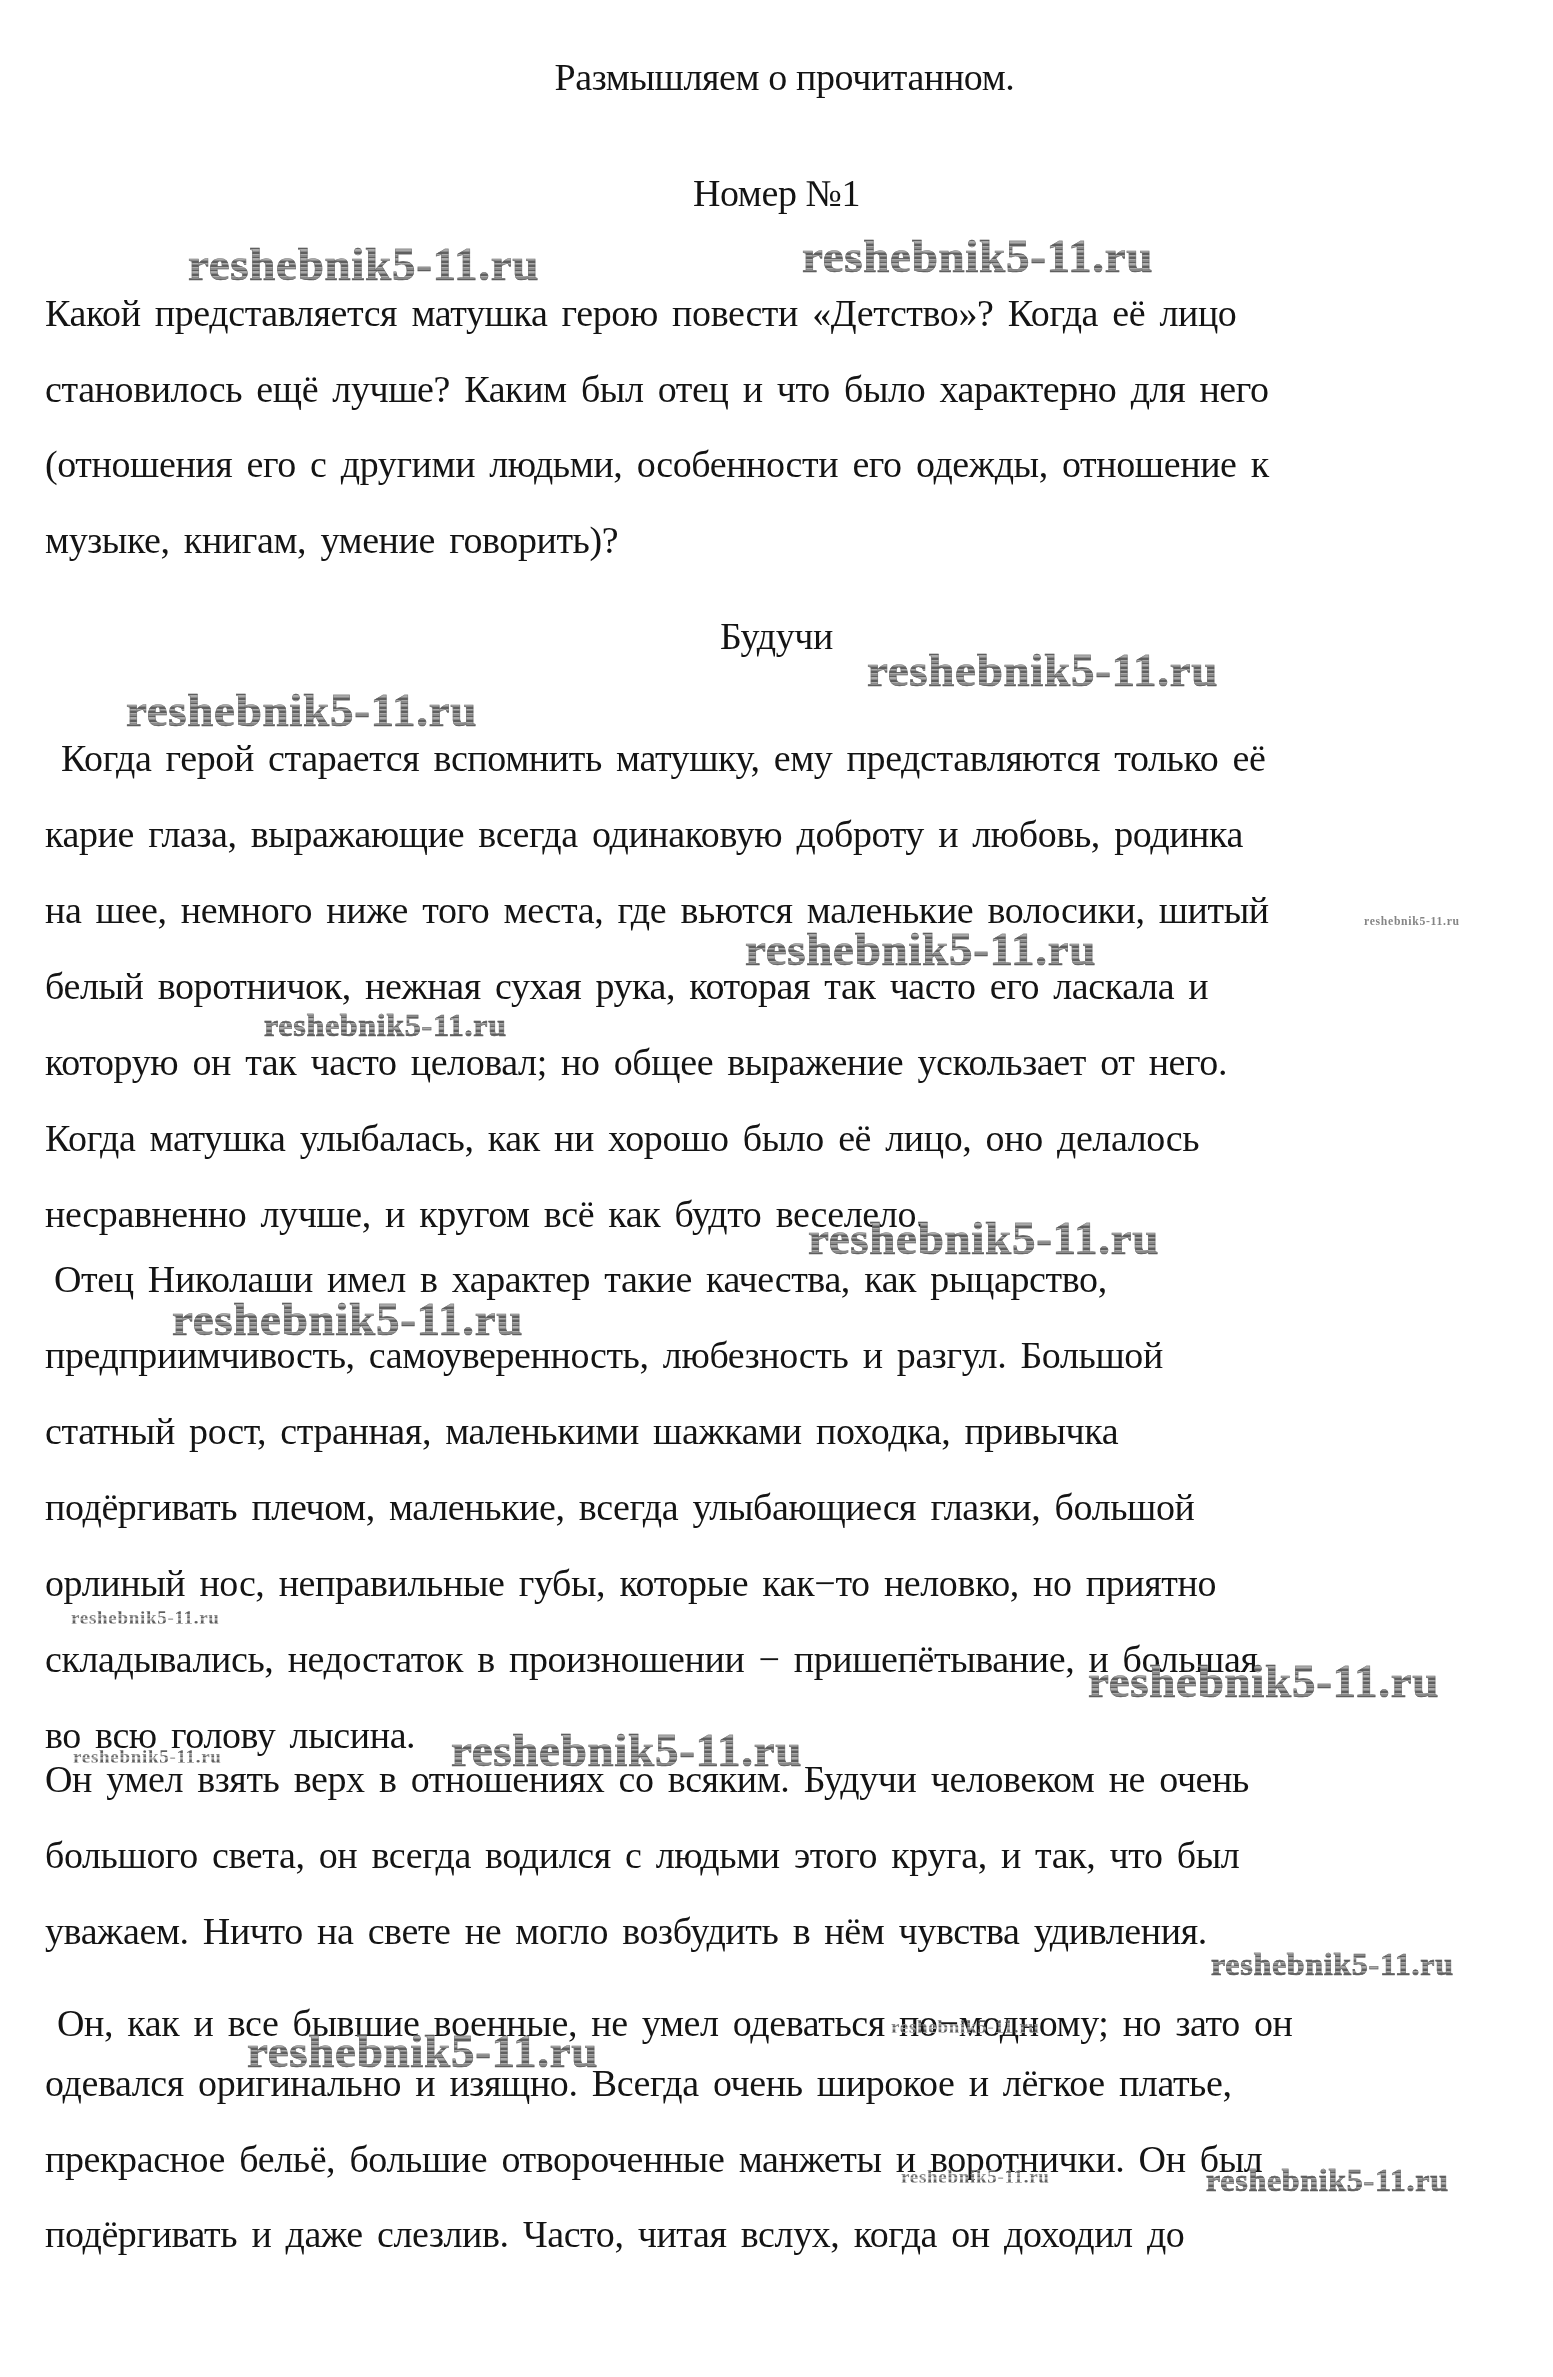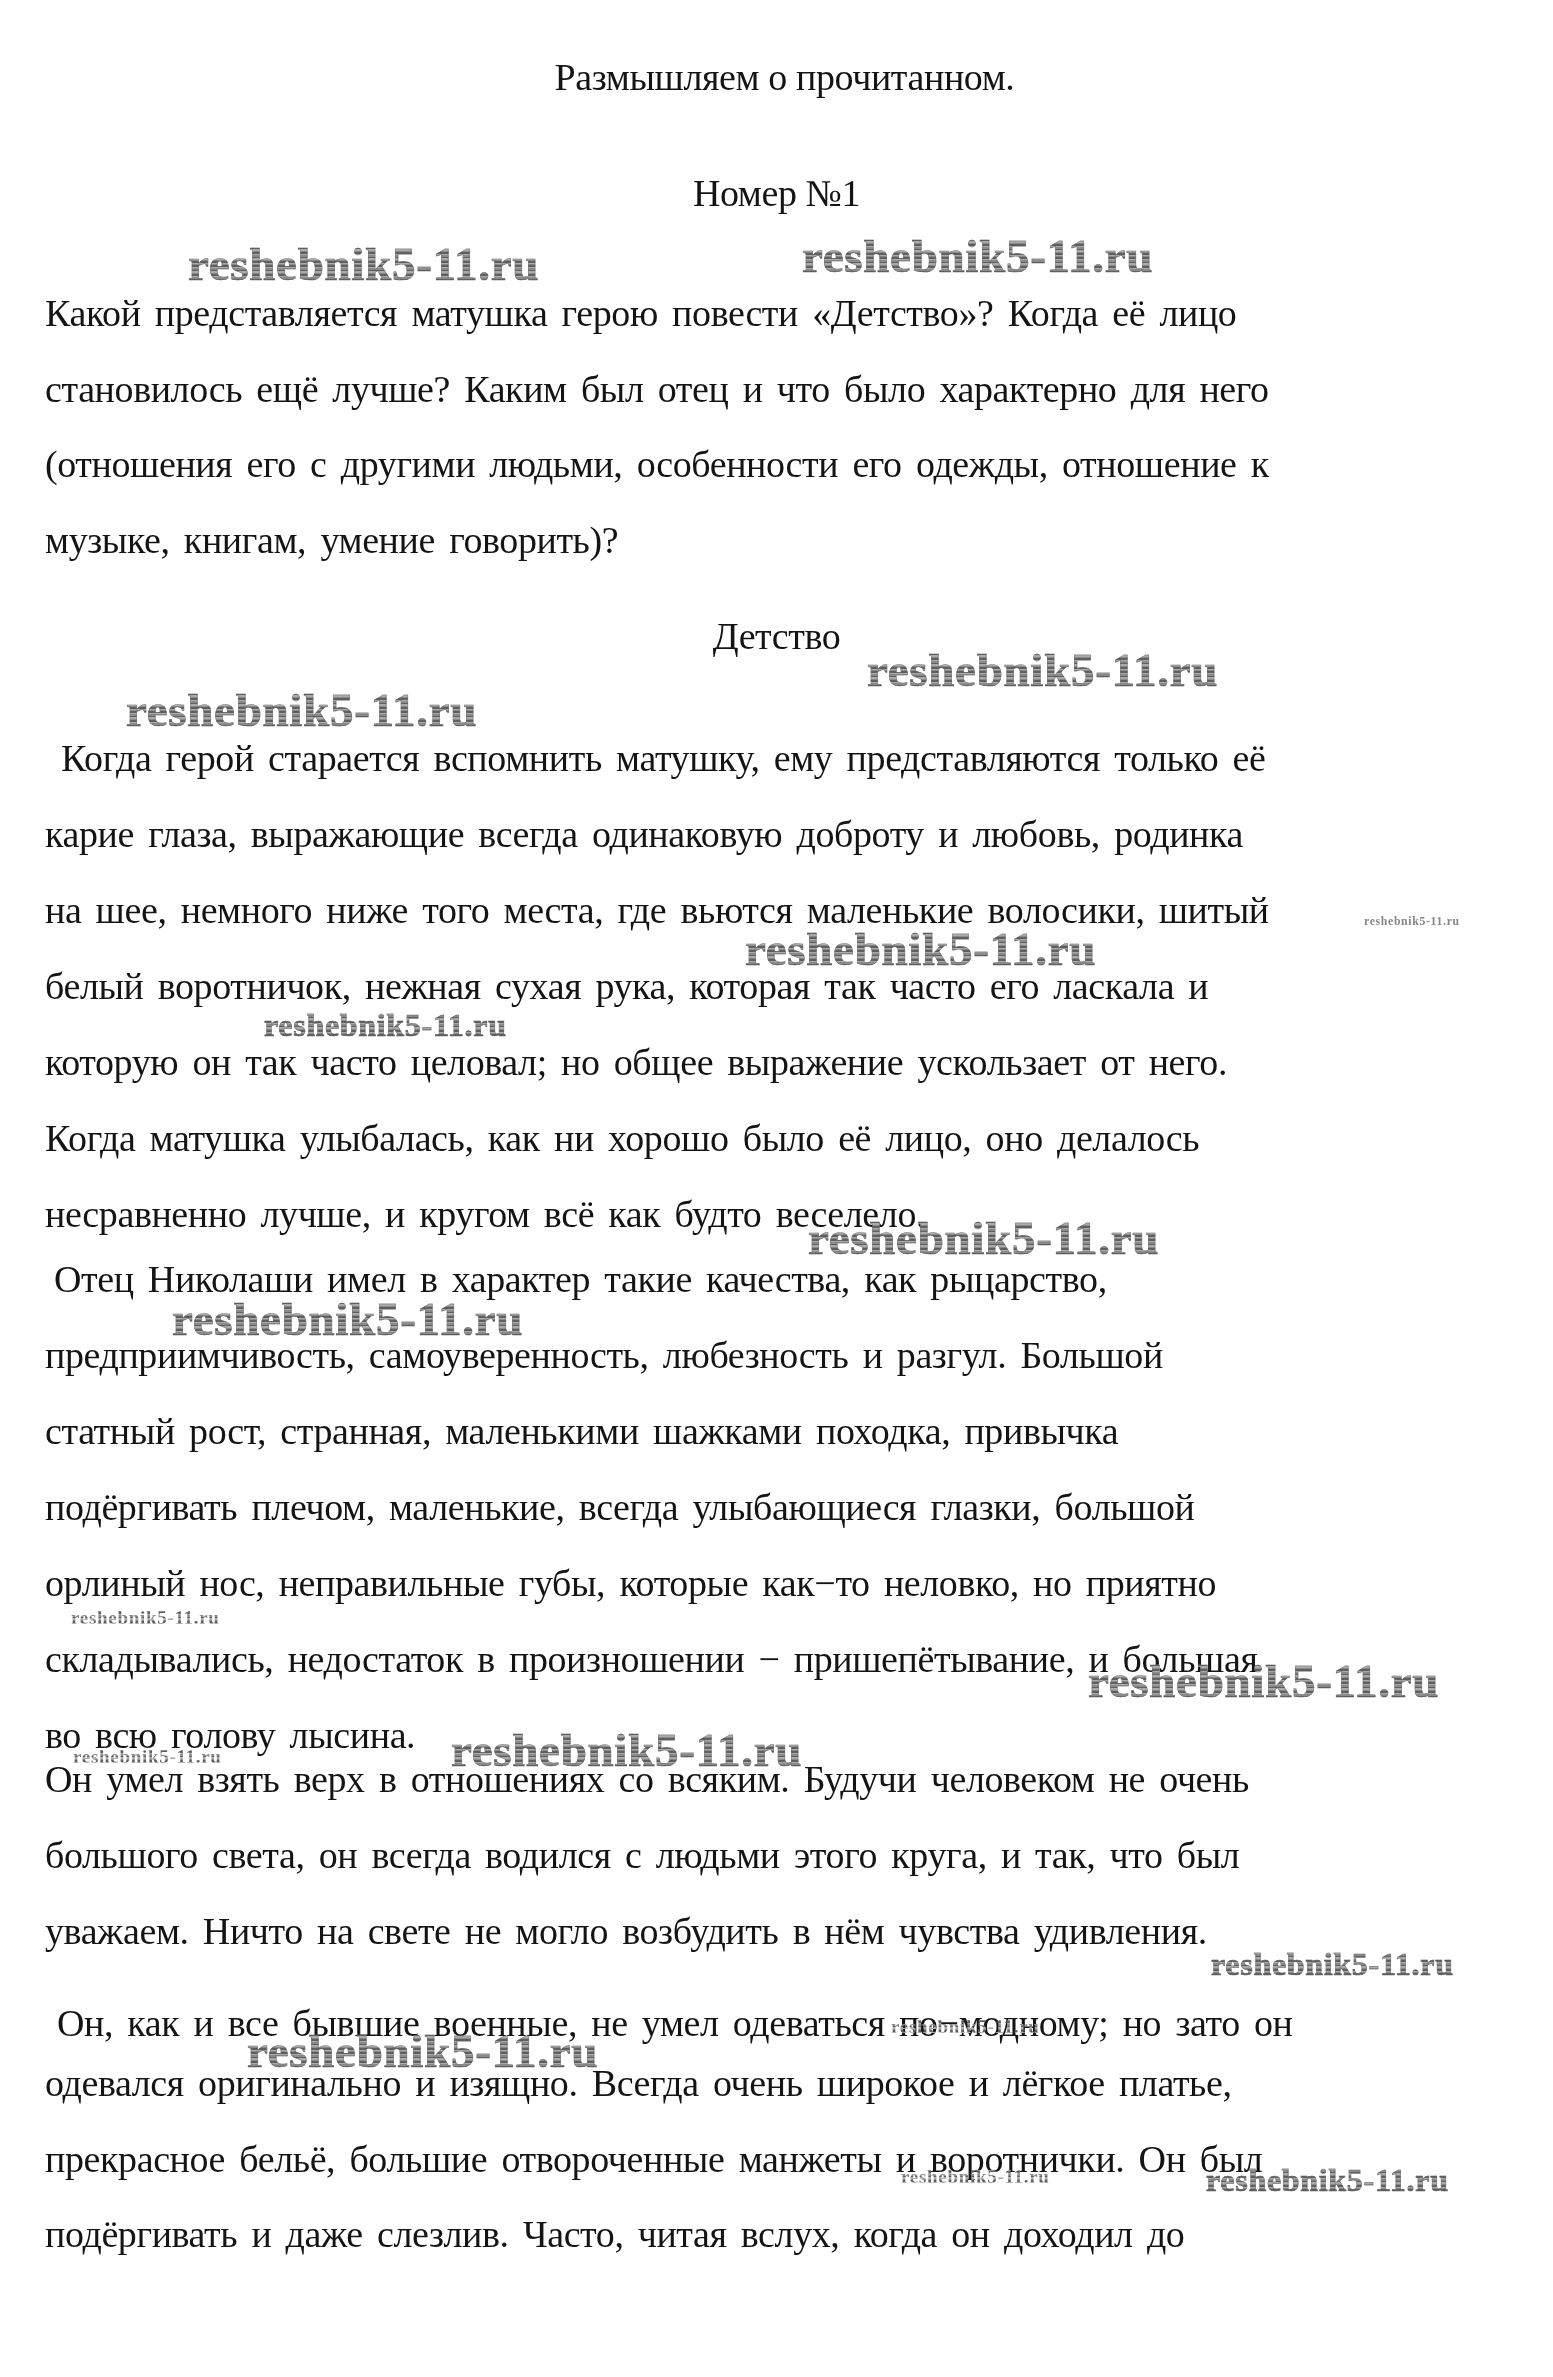--- a/index.html
+++ b/index.html
@@ -63,21 +63,21 @@
   <div class="heading" style="top:171px;">Номер №1</div>
 
   <span class="wm big textured" style="top:239px;left:188px;">reshebnik5-11.ru</span>
   <span class="wm big textured" style="top:231px;left:802px;">reshebnik5-11.ru</span>
 
   <div class="line" style="top:291px;">Какой представляется матушка герою повести «Детство»? Когда её лицо</div>
   <div class="line" style="top:367px;">становилось ещё лучше? Каким был отец и что было характерно для него</div>
   <div class="line" style="top:442px;">(отношения его с другими людьми, особенности его одежды, отношение к</div>
   <div class="line" style="top:518px;">музыке, книгам, умение говорить)?</div>
 
-  <div class="heading" style="top:614px;">Детство</div>
+  <div class="heading" style="top:614px;">Будучи</div>
   <span class="wm big textured" style="top:645px;left:867px;">reshebnik5-11.ru</span>
   <span class="wm big textured" style="top:685px;left:126px;">reshebnik5-11.ru</span>
 
   <div class="line" style="top:736px;margin-left:16px;">Когда герой старается вспомнить матушку, ему представляются только её</div>
   <div class="line" style="top:812px;">карие глаза, выражающие всегда одинаковую доброту и любовь, родинка</div>
   <div class="line" style="top:888px;">на шее, немного ниже того места, где вьются маленькие волосики, шитый</div>
   <span class="wm tiny" style="top:916px;left:1364px;">reshebnik5-11.ru</span>
   <span class="wm big textured" style="top:924px;left:745px;">reshebnik5-11.ru</span>
   <div class="line" style="top:964px;">белый воротничок, нежная сухая рука, которая так часто его ласкала и</div>
   <span class="wm med textured" style="top:1008px;left:264px;">reshebnik5-11.ru</span>

